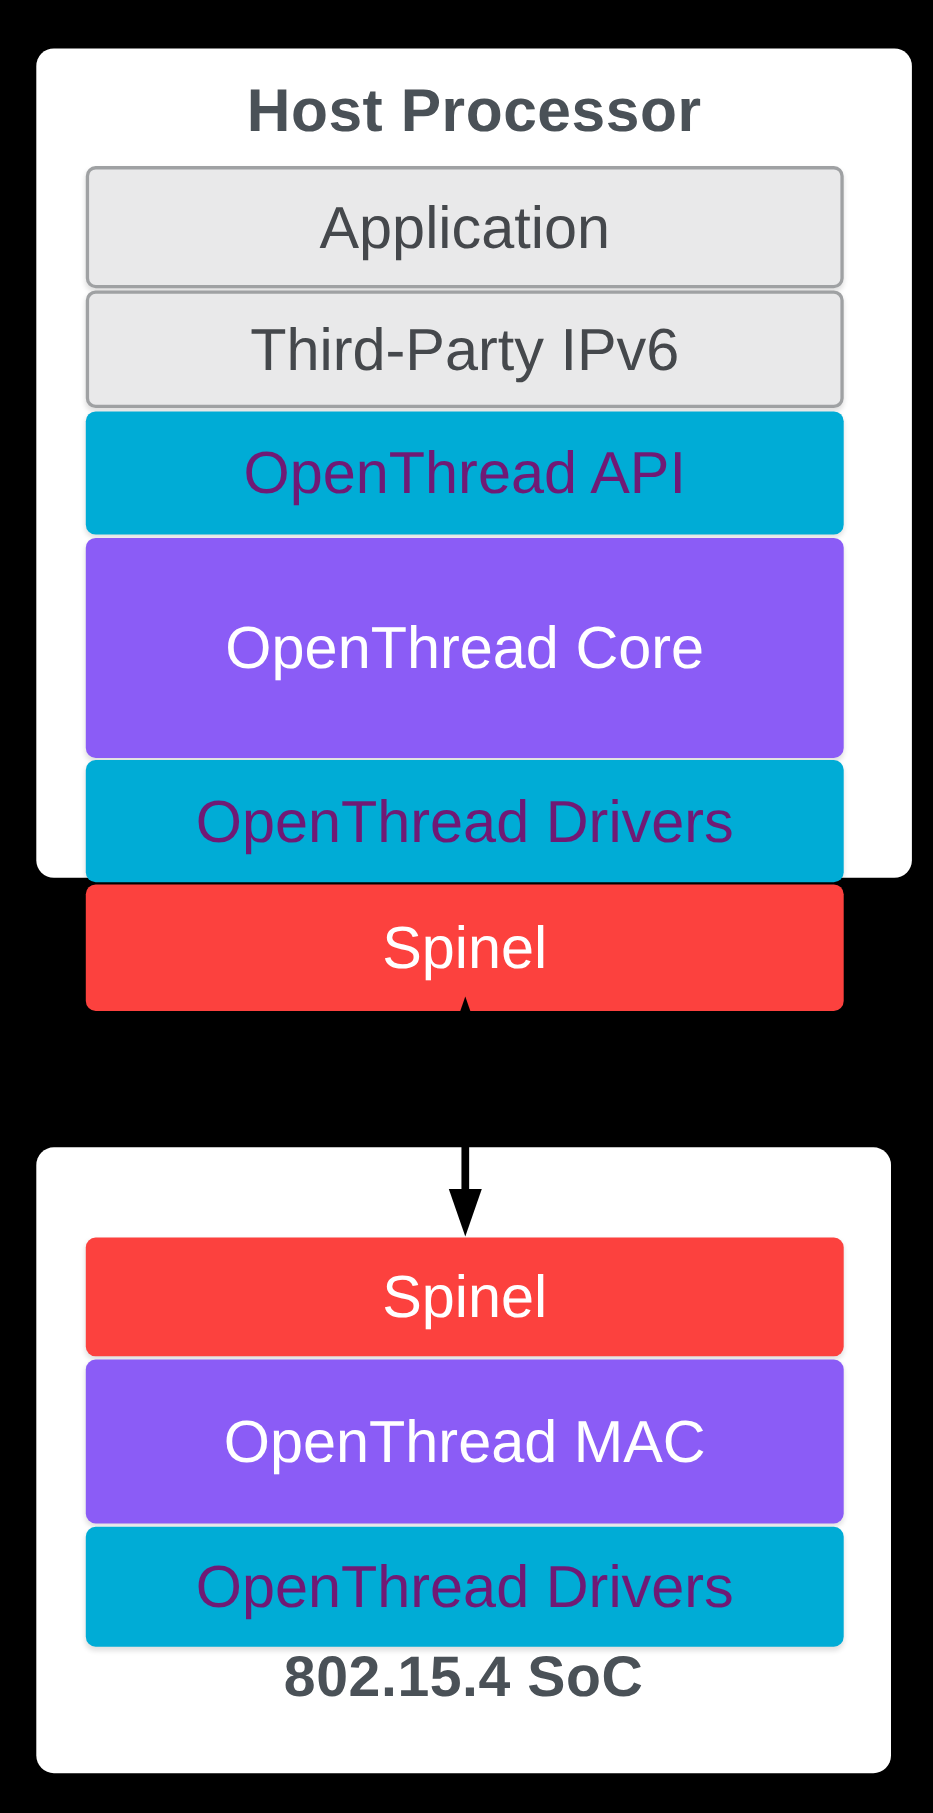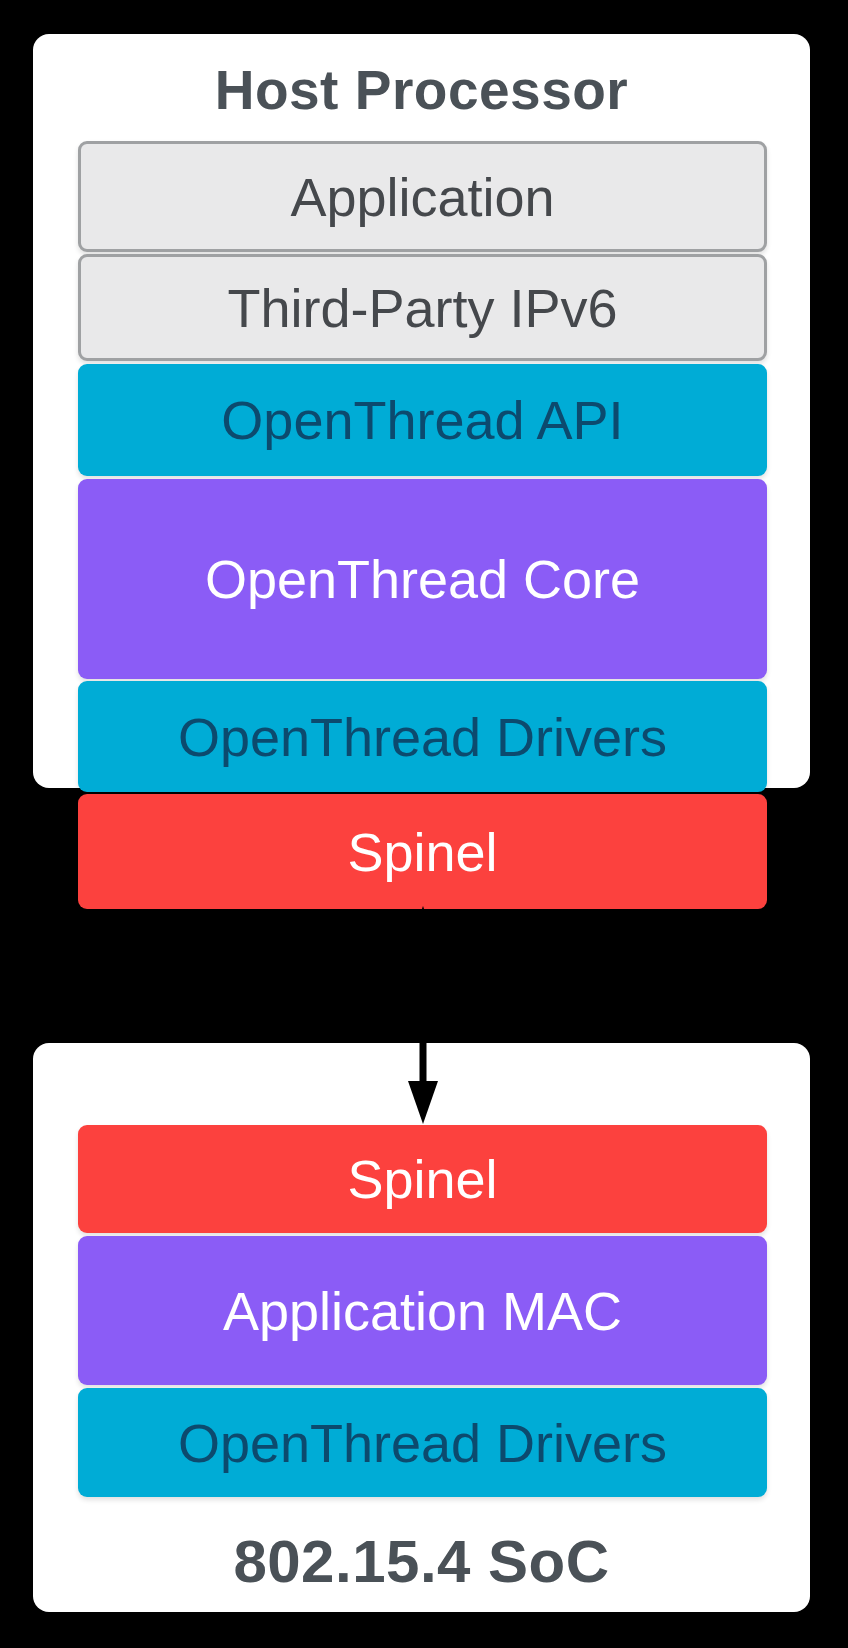--- a/index.html
+++ b/index.html
@@ -16,55 +16,55 @@
     font-family: "Liberation Sans", sans-serif;
   }
   .box {
     position: absolute;
     left: 33px;
     width: 777px;
     background: #ffffff;
     border-radius: 16px;
     box-shadow: 0 2px 8px rgba(0,0,0,0.55);
   }
-  .box-host { top: 34px; height: 754px; }
+  .box-host { top: 44px; height: 754px; padding-left: 19px; }
   .box-soc  { top: 1043px; height: 569px; }
 
   .box-title {
     position: absolute;
     left: 0;
     right: 0;
     text-align: center;
     font-weight: bold;
     color: #4A5157;
     letter-spacing: 0.5px;
   }
   .host-title { top: 24px; font-size: 55px; }
-  .soc-title  { top: 484px; font-size: 60px; }
+  .soc-title  { top: 452px; font-size: 52px; }
 
   .layer {
     position: absolute;
     left: 45px;
     width: 689px;
     box-sizing: border-box;
     border-radius: 9px;
     display: flex;
     align-items: center;
     justify-content: center;
     font-size: 54px;
     box-shadow: 0 3px 5px rgba(0,0,0,0.12);
   }
   .layer span { display: block; }
 
   .layer-gray {
     background: #E9E9EA;
     border: 3px solid #9FA1A3;
     color: #45484C;
   }
-  .layer-cyan { background: #00ACD6; color: #0c4a6e; }
+  .layer-cyan { background: #00ACD6; color: #701a75; }
   .layer-blue { background: #8b5cf6; color: #ffffff; }
   .layer-red  { background: #FC413E; color: #ffffff; justify-content: center; }
 
   
   .l-app     { top: 107px; height: 111px; }
   .l-tp      { top: 220px; height: 107px; }
   .l-api     { top: 330px; height: 112px; }
   .l-core    { top: 445px; height: 200px; }
   .l-drv     { top: 647px; height: 111px; }
   .l-spinel  { top: 760px; height: 115px; }
@@ -121,21 +121,21 @@
     <rect x="21.5" y="42" width="7" height="142" fill="#000000"></rect>
     <polygon points="25,221 10,178 40,178" fill="#000000"></polygon>
   </svg>
 
   <div class="box box-soc">
     <div class="layer layer-red l-spinel2">
       <span>Spinel</span>
     </div>
 
     <div class="layer layer-blue l-mac">
-      <span>Application MAC</span>
+      <span>OpenThread MAC</span>
     </div>
 
     <div class="layer layer-cyan l-drv2">
       <span>OpenThread Drivers</span>
     </div>
 
     <div class="box-title soc-title">802.15.4 SoC</div>
   </div>
 
 </div>

